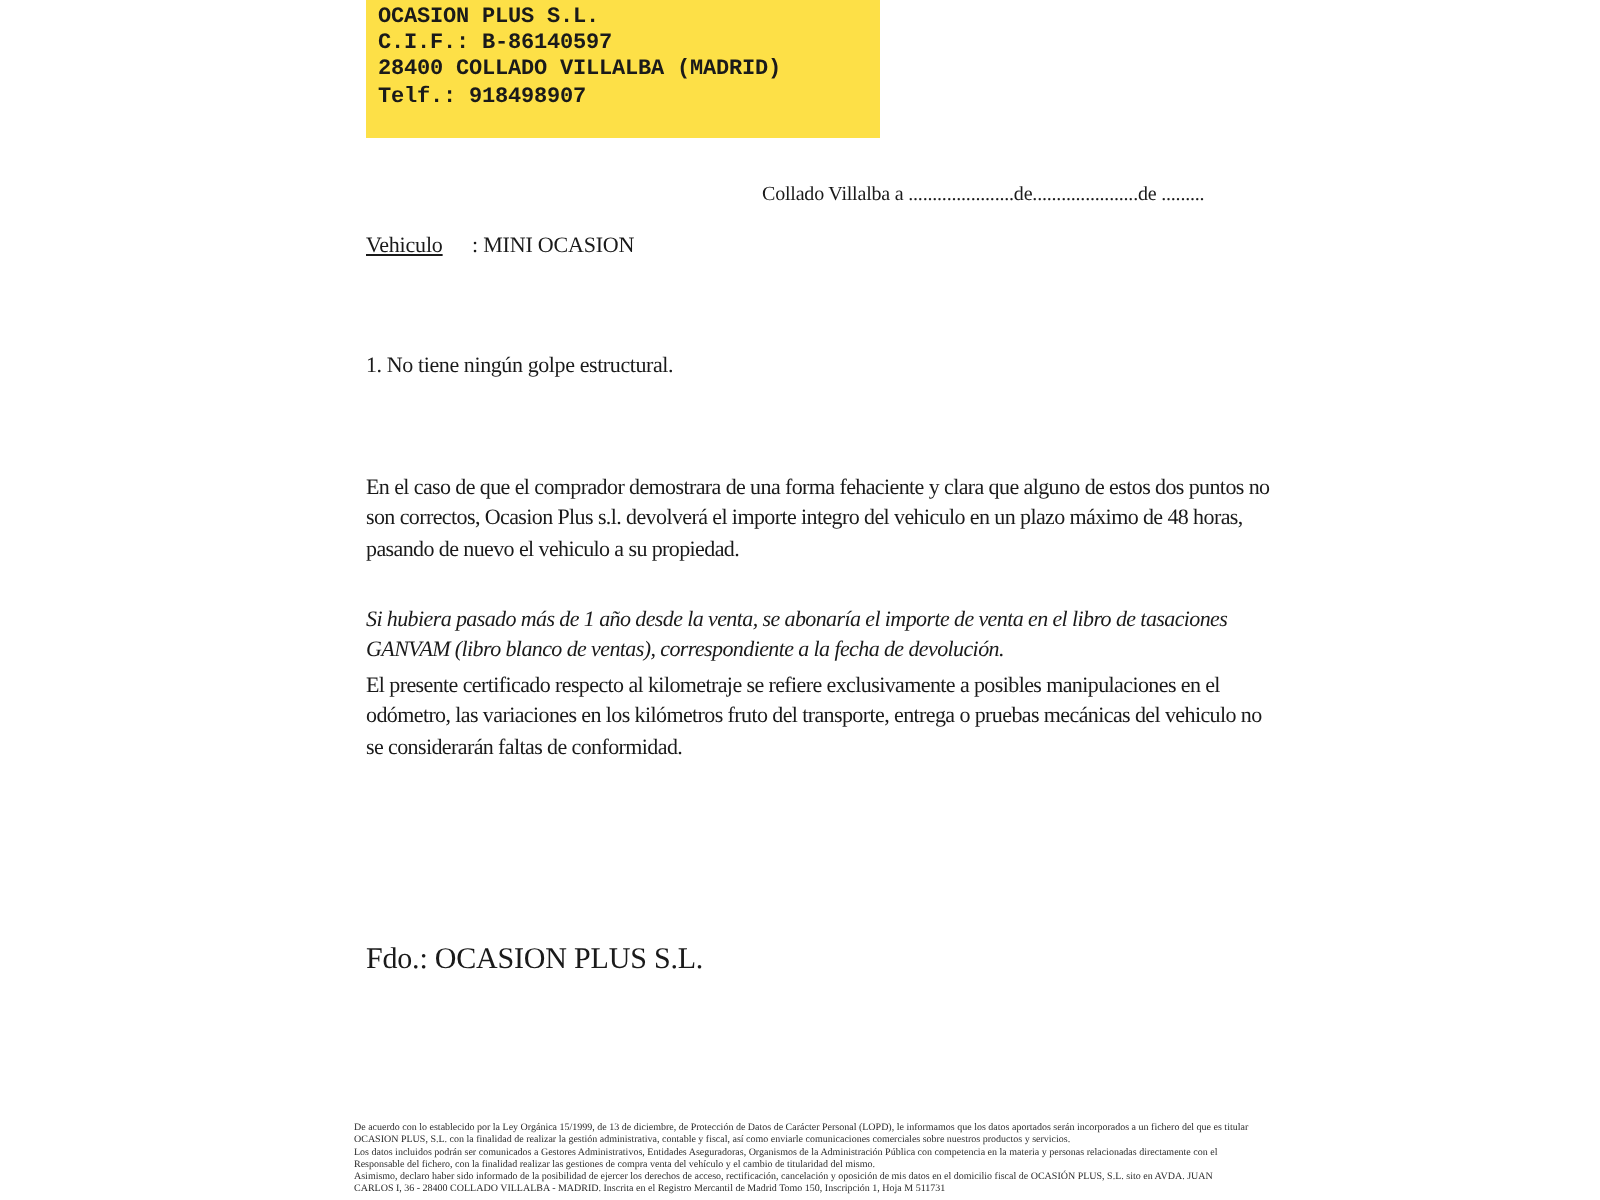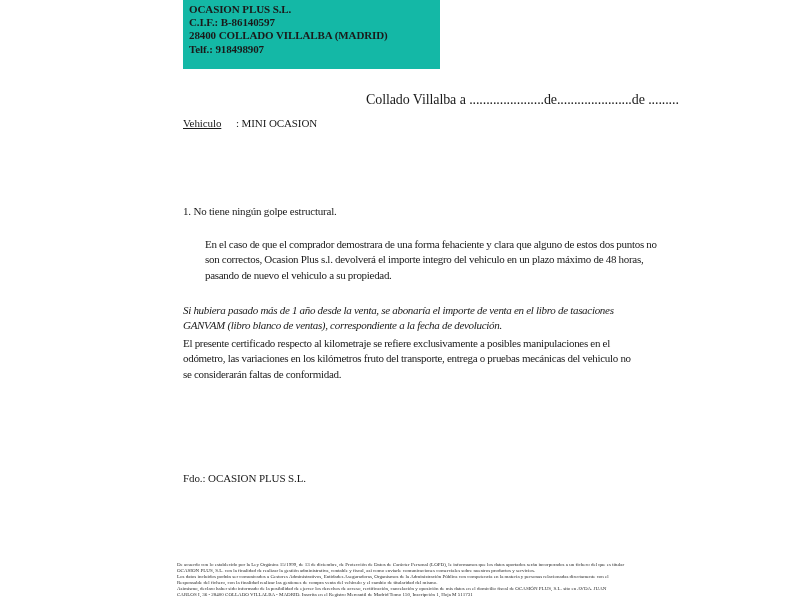--- a/index.html
+++ b/index.html
@@ -15,74 +15,74 @@
     font-family: "Liberation Serif", "DejaVu Serif", serif;
     color: #1a1a1a;
     overflow: hidden;
   }
   .letterhead {
     position: absolute;
     left: 183px;
     top: 0;
     width: 257px;
     height: 69px;
-    background: #14b8a6;
+    background: #fde047;
     padding: 3px 0 12px 6px;
     box-sizing: border-box;
     font-weight: bold;
     font-size: 11px;
     line-height: 13.2px;
     letter-spacing: -0.1px;
+    font-family: Liberation Mono, monospace;
   }
   .date-line {
     position: absolute;
-    left: 366px;
+    left: 381px;
     top: 92px;
-    font-size: 14px;
+    font-size: 10px;
     letter-spacing: -0.1px;
   }
   .certify {
     position: absolute;
     left: 183px;
     top: 116px;
     font-size: 11px;
     line-height: 15px;
     letter-spacing: -0.1px;
   }
   .certify .row .lbl {
     display: inline-block;
     width: 53px;
     text-decoration: underline;
   }
   .pt {
     position: absolute;
     left: 183px;
     font-size: 11px;
     letter-spacing: -0.2px;
-    margin-top: 28px;
   }
   .pt1 { top: 177px; }
   .pt2 { top: 200px; }
   .para {
     position: absolute;
     left: 183px;
     font-size: 11px;
     line-height: 15.3px;
     letter-spacing: -0.3px;
     white-space: pre-line;
   }
-  .para1 { top: 237px; margin-left: 22px; }
+  .para1 { top: 237px; }
   .para2 { top: 284px; }
   .para3 { top: 303px; font-style: italic; }
   .para4 { top: 336px; }
   .signature {
     position: absolute;
     left: 183px;
     top: 472px;
-    font-size: 11px;
+    font-size: 15px;
     letter-spacing: -0.1px;
   }
   .legal {
     position: absolute;
     left: 177px;
     top: 561px;
     width: 890px;
     transform: scale(0.5);
     transform-origin: top left;
     font-size: 10px;

